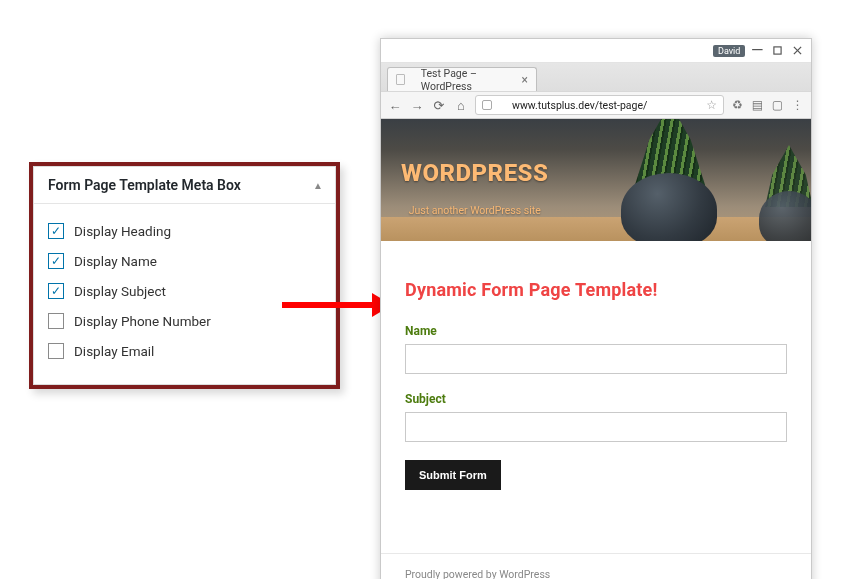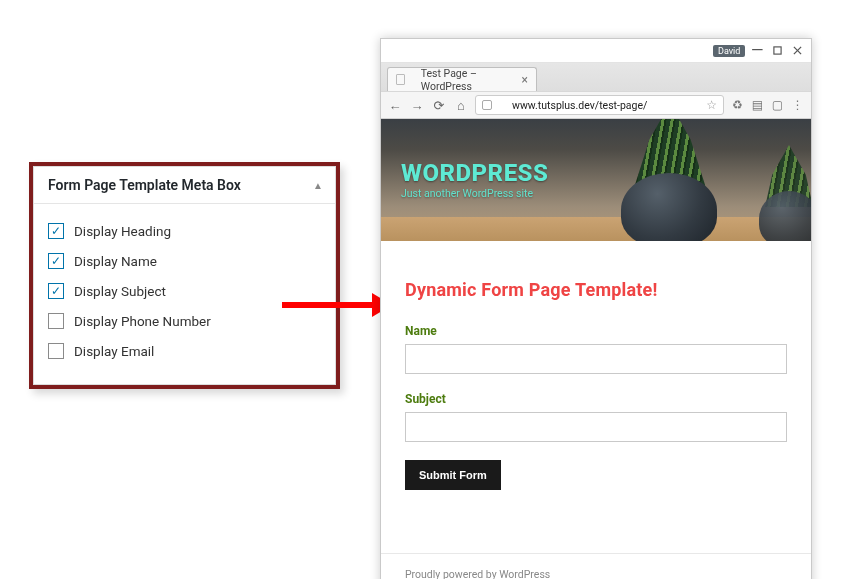--- a/index.html
+++ b/index.html
@@ -263,33 +263,34 @@
     opacity:.9;
   }
   .tabletop {
     position:absolute;left:0;right:0;bottom:0;height:24px;
     background:linear-gradient(180deg,#caa373,#b9925f);
   }
   .hero-text {
     position: absolute;
     left: 20px;
     top: 40px;
-    color: #5eead4;
+    color: #fdba74;
   }
   .hero-title {
     font-size: 24px;
     font-weight: 800;
     letter-spacing: .5px;
     text-shadow: 0 1px 2px rgba(0,0,0,.4);
   }
   .hero-tag {
     font-size: 10.5px;
-    margin-top: 0;
+    margin-top: 17px;
     opacity: .92;
     text-shadow: 0 1px 2px rgba(0,0,0,.4);
+    text-align: center;
   }
 
   .page-body {
     padding: 38px 24px 10px 24px;
     flex: 1;
   }
   .page-heading {
     font-size: 18px;
     font-weight: 700;
     color: #ef4444;

